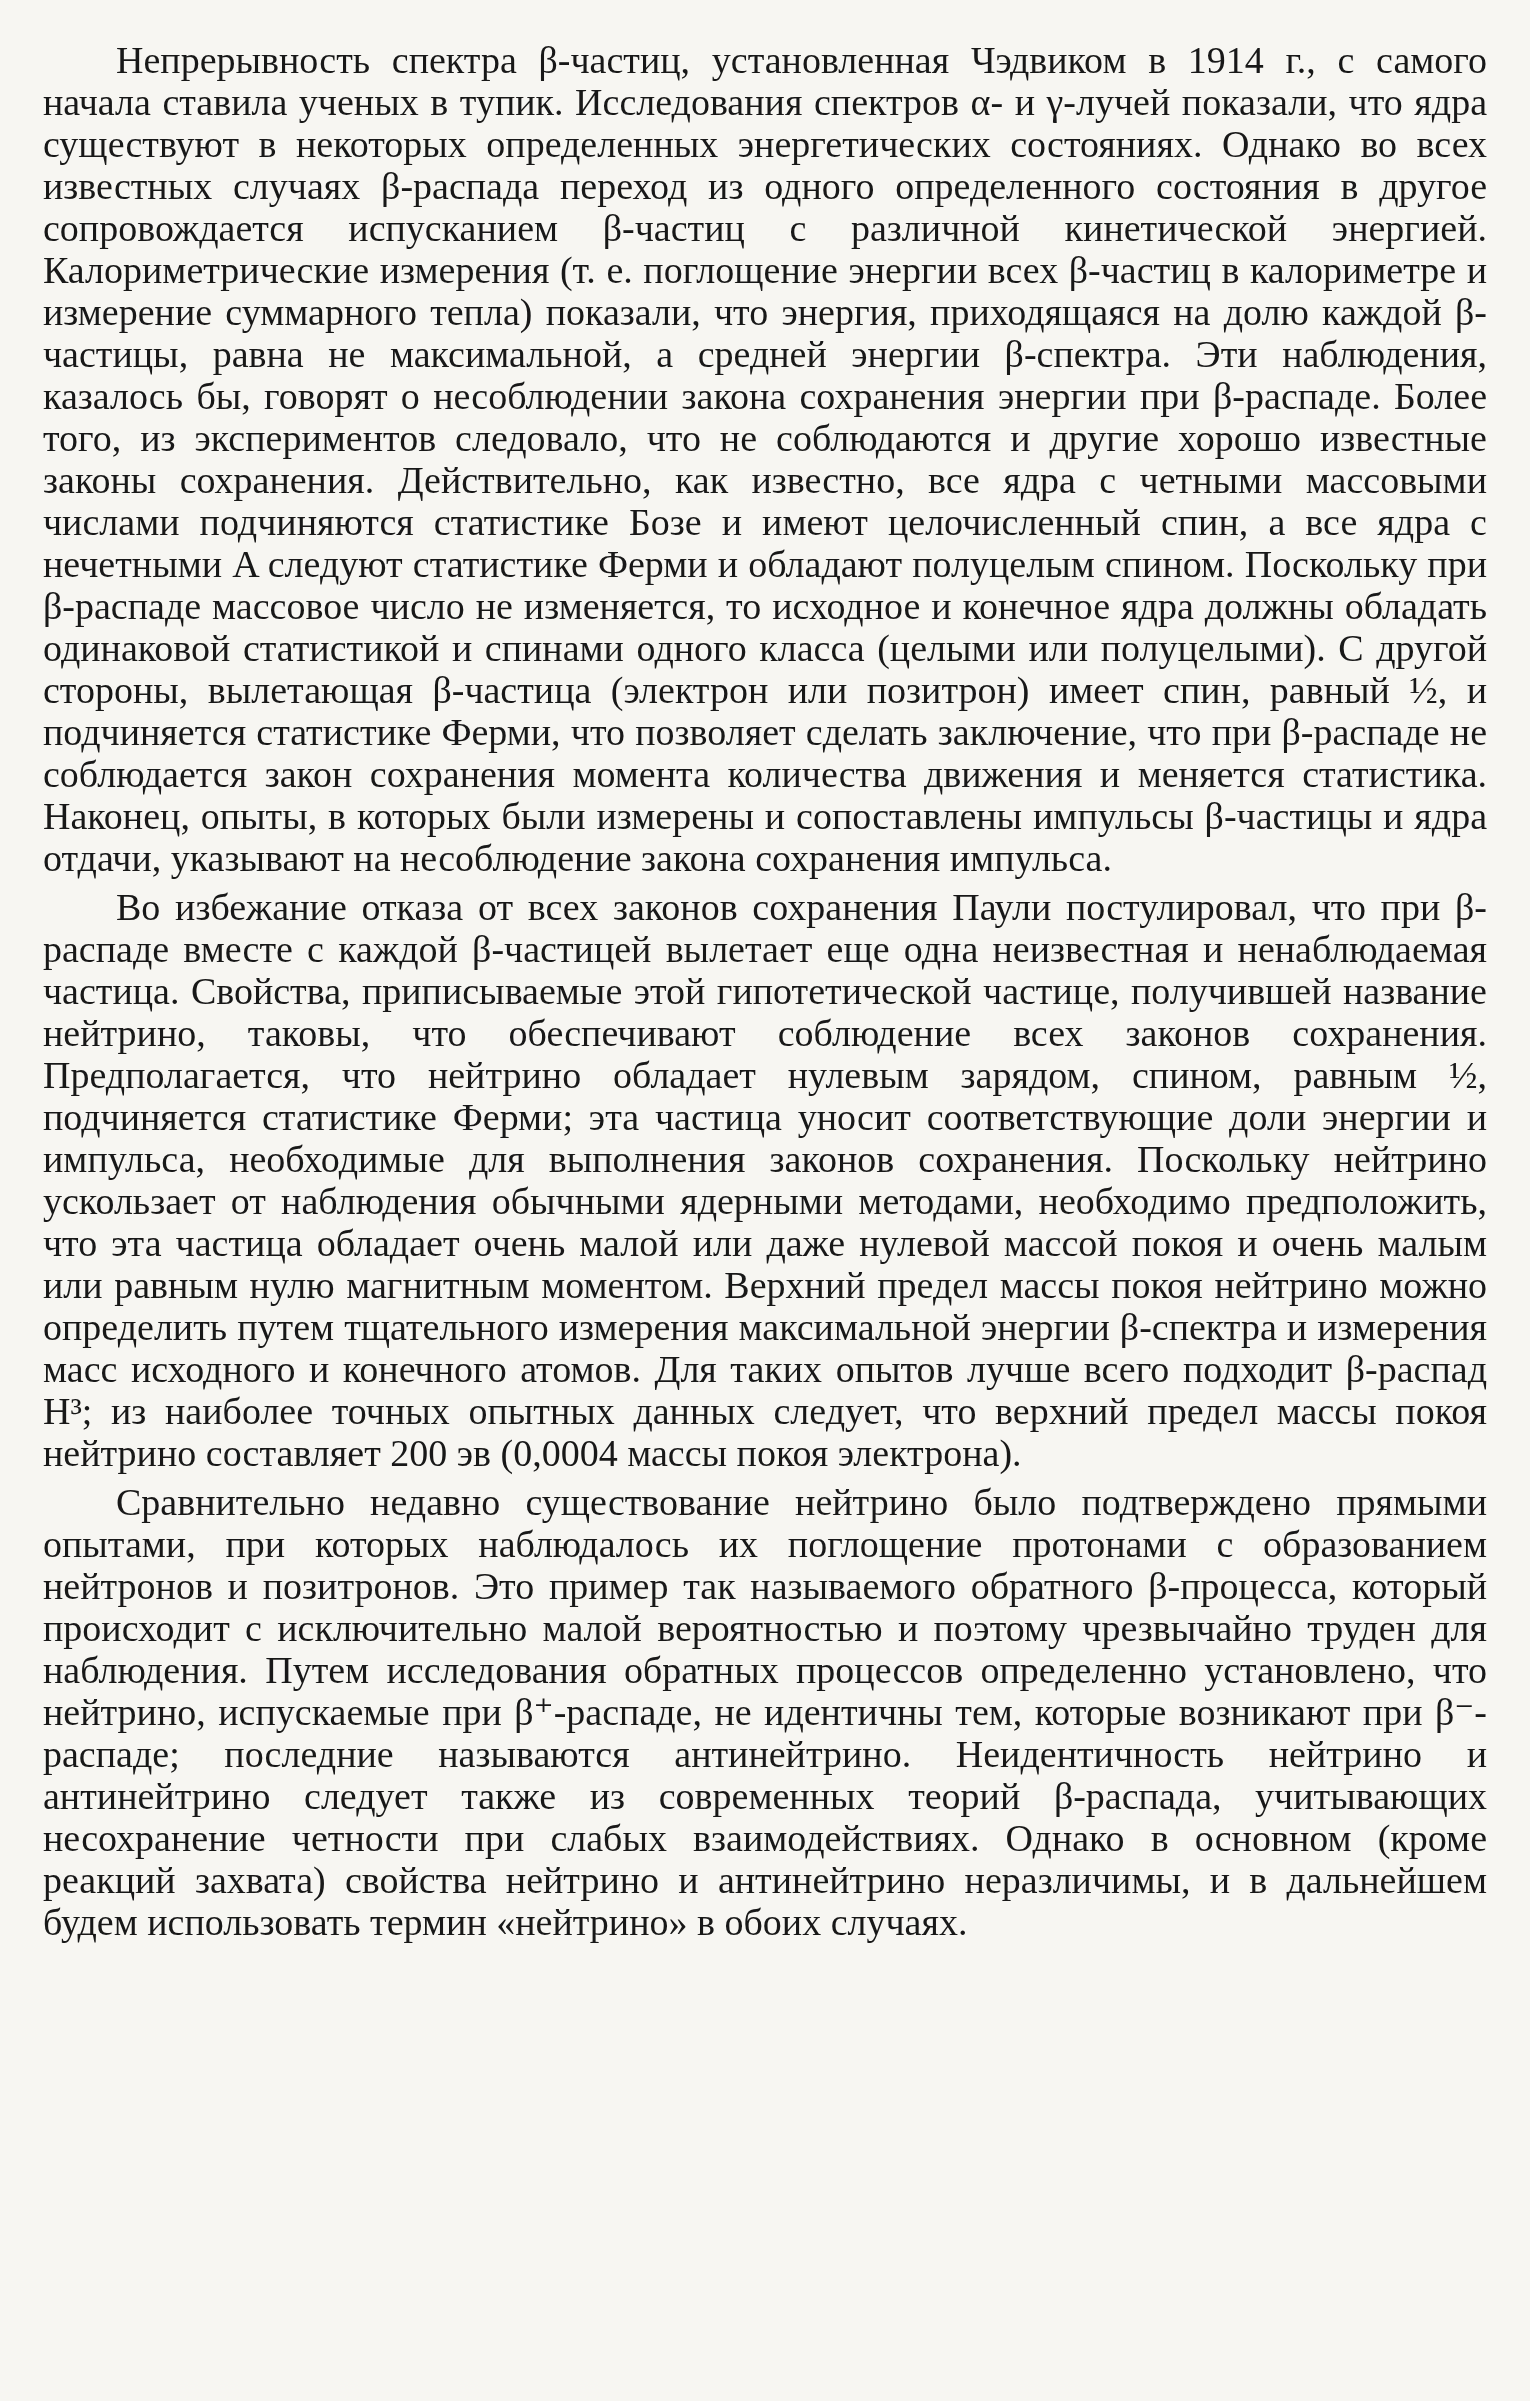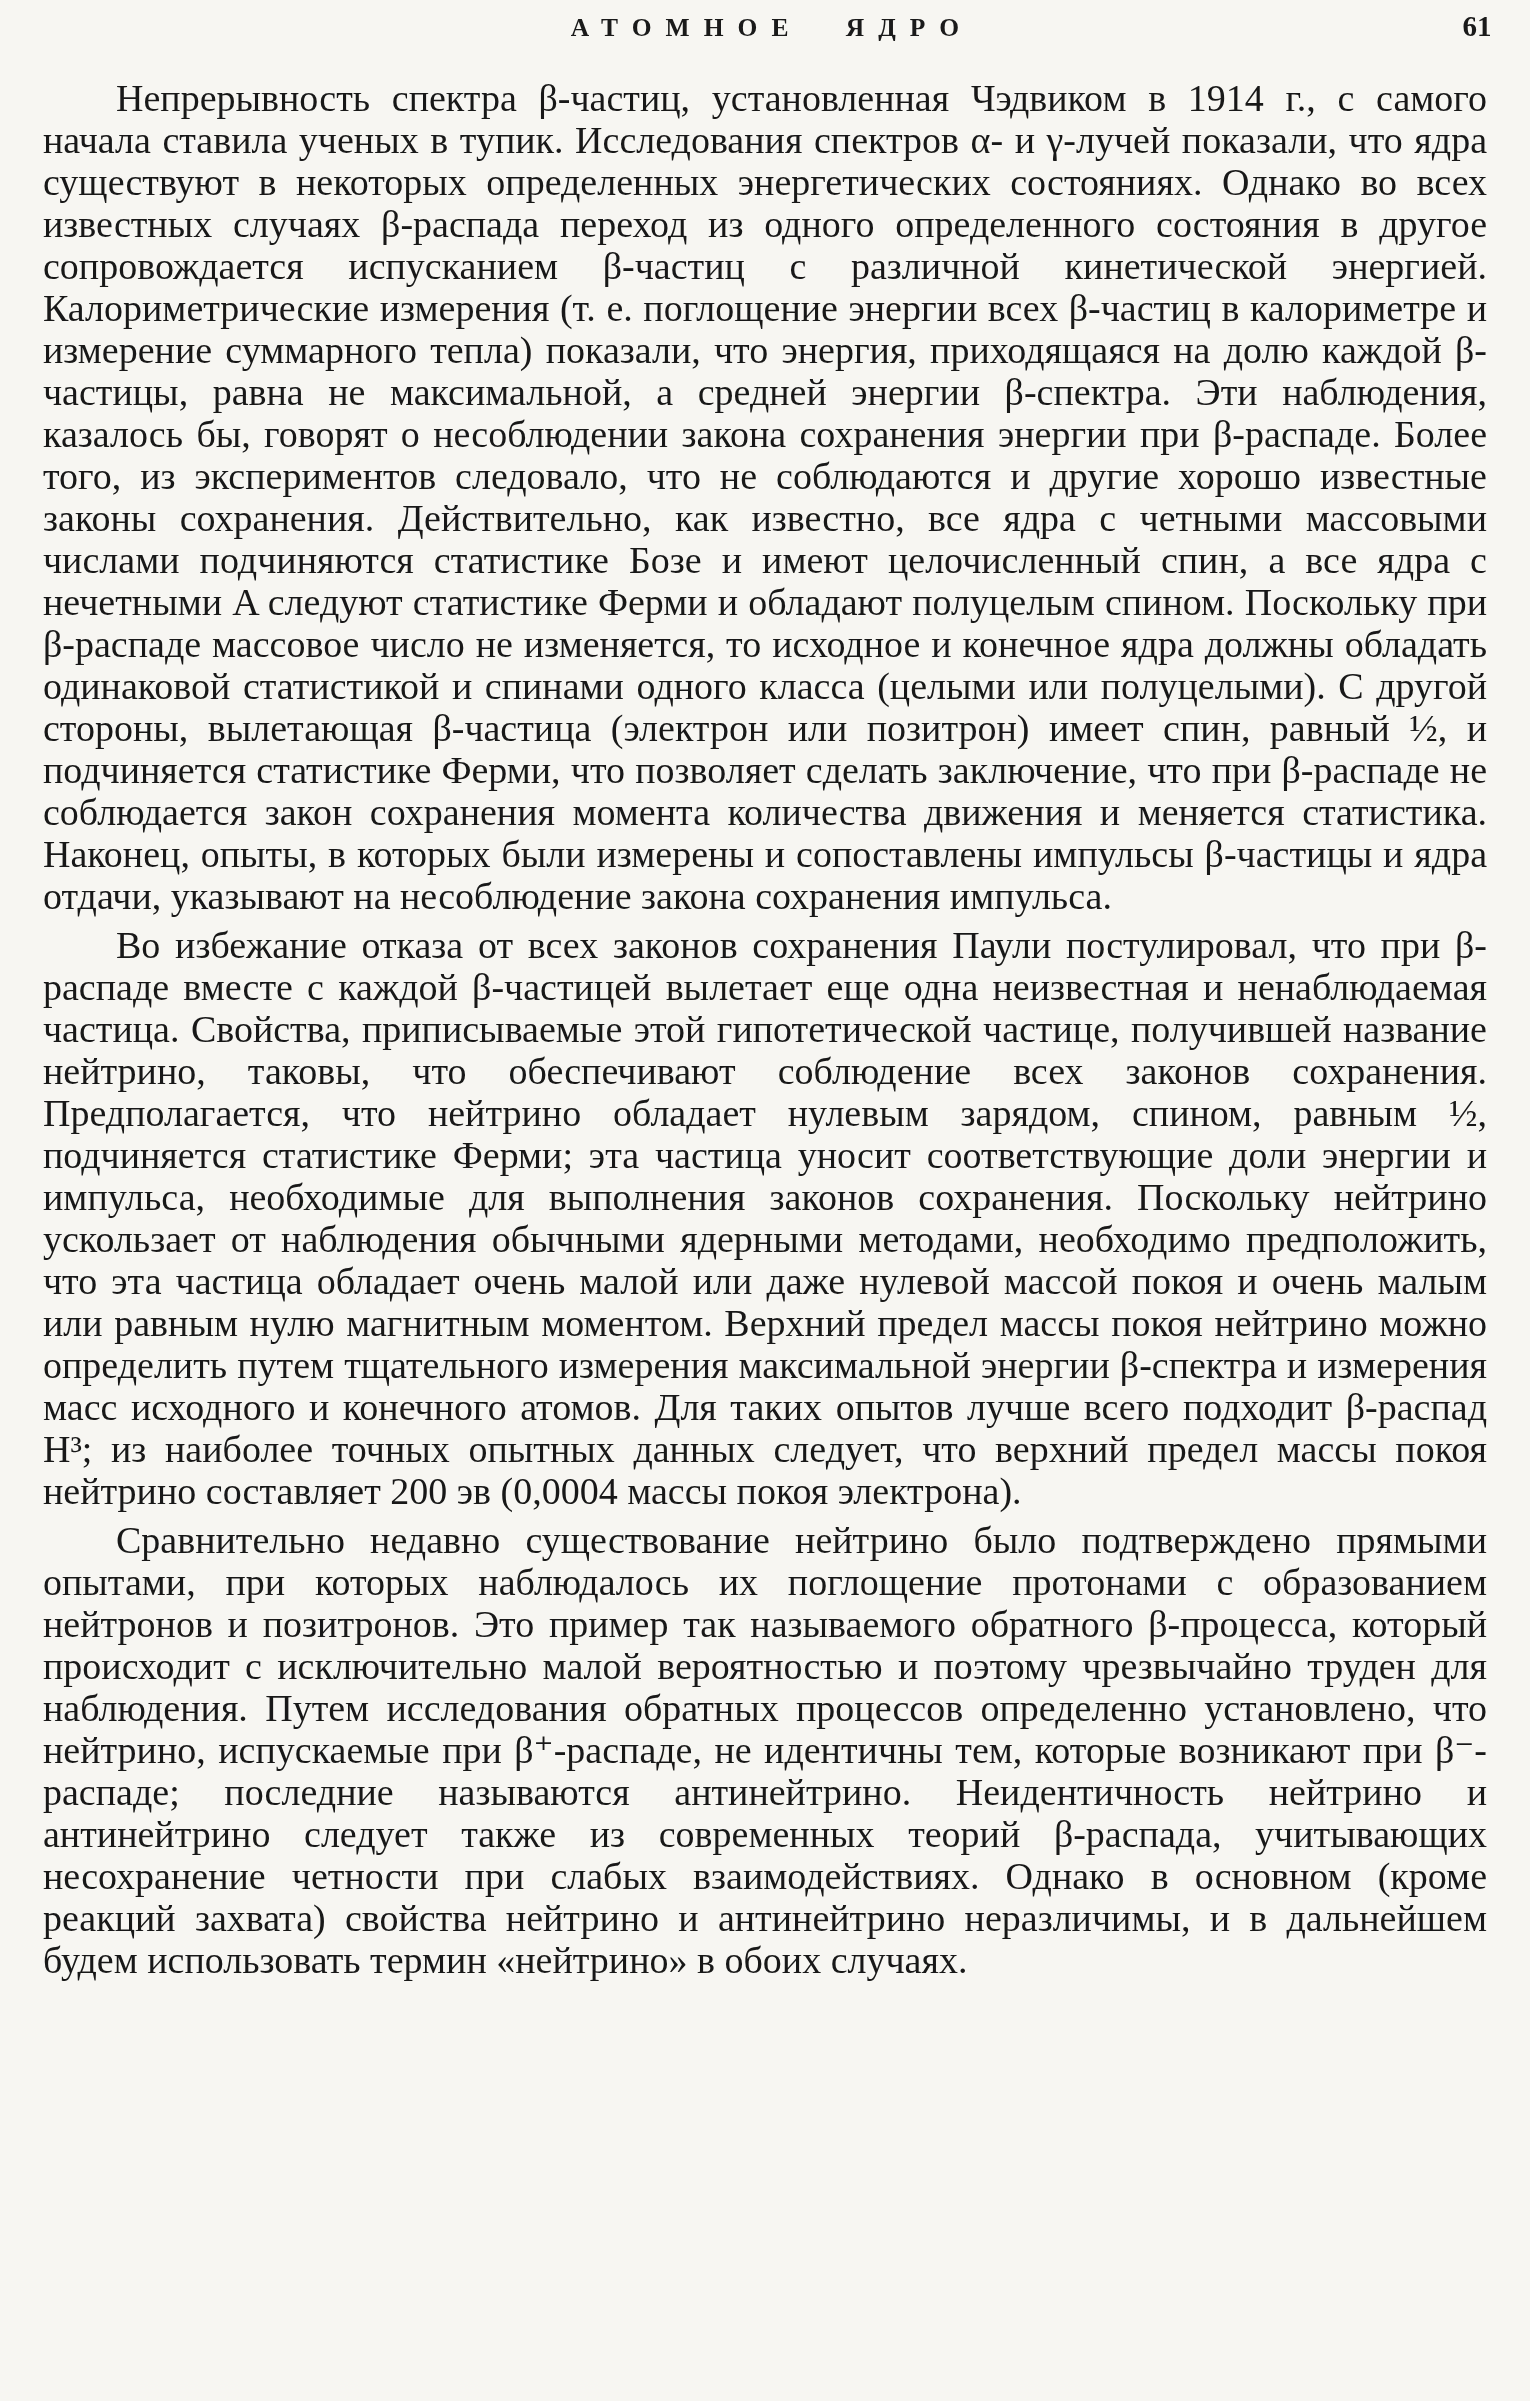--- a/index.html
+++ b/index.html
@@ -57,24 +57,20 @@
     margin: 7px;
     padding: 0;
     text-indent: 73px;
   }
 </style>
 </head>
 <body>
 
 <div class="page">
 
-  <div class="running-head">
-    <div class="head-title">АТОМНОЕ ЯДРО</div>
-    <div class="page-num">61</div>
-  </div>
 
   <div class="body-text">
     <p>Непрерывность спектра β-частиц, установленная Чэдвиком в 1914 г., с самого начала ставила ученых в тупик. Исследования спектров α- и γ-лучей показали, что ядра существуют в некоторых определенных энергетических состояниях. Однако во всех известных случаях β-распада переход из одного определенного состояния в другое сопровождается испусканием β-частиц с различной кинетической энергией. Калориметрические измерения (т. е. поглощение энергии всех β-частиц в калориметре и измерение суммарного тепла) показали, что энергия, приходящаяся на долю каждой β-частицы, равна не максимальной, а средней энергии β-спектра. Эти наблюдения, казалось бы, говорят о несоблюдении закона сохранения энергии при β-распаде. Более того, из экспериментов следовало, что не соблюдаются и другие хорошо известные законы сохранения. Действительно, как известно, все ядра с четными массовыми числами подчиняются статистике Бозе и имеют целочисленный спин, а все ядра с нечетными A следуют статистике Ферми и обладают полуцелым спином. Поскольку при β-распаде массовое число не изменяется, то исходное и конечное ядра должны обладать одинаковой статистикой и спинами одного класса (целыми или полуцелыми). С другой стороны, вылетающая β-частица (электрон или позитрон) имеет спин, равный ½, и подчиняется статистике Ферми, что позволяет сделать заключение, что при β-распаде не соблюдается закон сохранения момента количества движения и меняется статистика. Наконец, опыты, в которых были измерены и сопоставлены импульсы β-частицы и ядра отдачи, указывают на несоблюдение закона сохранения импульса.</p>
     <p>Во избежание отказа от всех законов сохранения Паули постулировал, что при β-распаде вместе с каждой β-частицей вылетает еще одна неизвестная и ненаблюдаемая частица. Свойства, приписываемые этой гипотетической частице, получившей название нейтрино, таковы, что обеспечивают соблюдение всех законов сохранения. Предполагается, что нейтрино обладает нулевым зарядом, спином, равным ½, подчиняется статистике Ферми; эта частица уносит соответствующие доли энергии и импульса, необходимые для выполнения законов сохранения. Поскольку нейтрино ускользает от наблюдения обычными ядерными методами, необходимо предположить, что эта частица обладает очень малой или даже нулевой массой покоя и очень малым или равным нулю магнитным моментом. Верхний предел массы покоя нейтрино можно определить путем тщательного измерения максимальной энергии β-спектра и измерения масс исходного и конечного атомов. Для таких опытов лучше всего подходит β-распад H³; из наиболее точных опытных данных следует, что верхний предел массы покоя нейтрино составляет 200 эв (0,0004 массы покоя электрона).</p>
     <p>Сравнительно недавно существование нейтрино было подтверждено прямыми опытами, при которых наблюдалось их поглощение протонами с образованием нейтронов и позитронов. Это пример так называемого обратного β-процесса, который происходит с исключительно малой вероятностью и поэтому чрезвычайно труден для наблюдения. Путем исследования обратных процессов определенно установлено, что нейтрино, испускаемые при β⁺-распаде, не идентичны тем, которые возникают при β⁻-распаде; последние называются антинейтрино. Неидентичность нейтрино и антинейтрино следует также из современных теорий β-распада, учитывающих несохранение четности при слабых взаимодействиях. Однако в основном (кроме реакций захвата) свойства нейтрино и антинейтрино неразличимы, и в дальнейшем будем использовать термин «нейтрино» в обоих случаях.</p>
   </div>
 
 </div>
 
 

